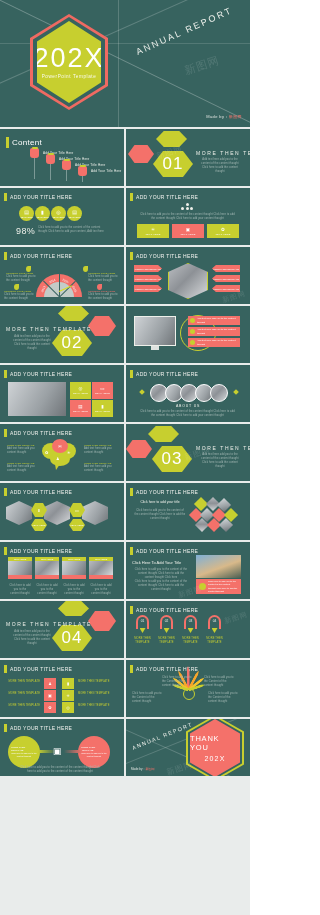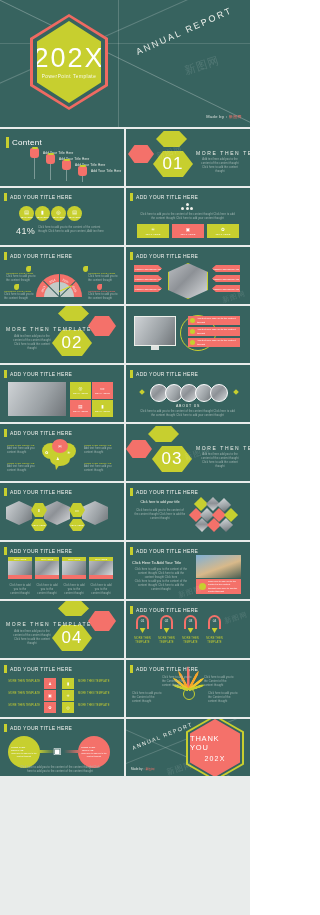--- a/index.html
+++ b/index.html
@@ -218,21 +218,21 @@
           </div>
         <div class="cirit">
             <span class="ic">◎</span>
             <span class="tx">TEXT  HERE</span>
           </div>
         <div class="cirit">
             <span class="ic">▤</span>
             <span class="tx">TEXT  HERE</span>
           </div>
       </div>
-      <div class="pct" style="position:absolute;left:16px;top:38px;">41%</div>
+      <div class="pct" style="position:absolute;left:16px;top:38px;">98%</div>
       <div class="tiny" style="position:absolute;left:38px;top:38px;width:70px;">Click here to add you to the content of the content thought Click here to add your content, Add text here</div>
     </div>
     <div class="slide">
       <div class="title-bar">
           <span class="tick"></span>
           <span class="tx">ADD YOUR TITLE HERE</span>
         </div>
       <div style="position:absolute;left:55px;top:15px;width:12px;height:7px;">
         <div style="position:absolute;left:4.5px;top:0;width:3px;height:3px;border-radius:50%;background:#eef0ea;"></div>
         <div style="position:absolute;left:0;top:4px;width:3px;height:3px;border-radius:50%;background:#eef0ea;"></div>

